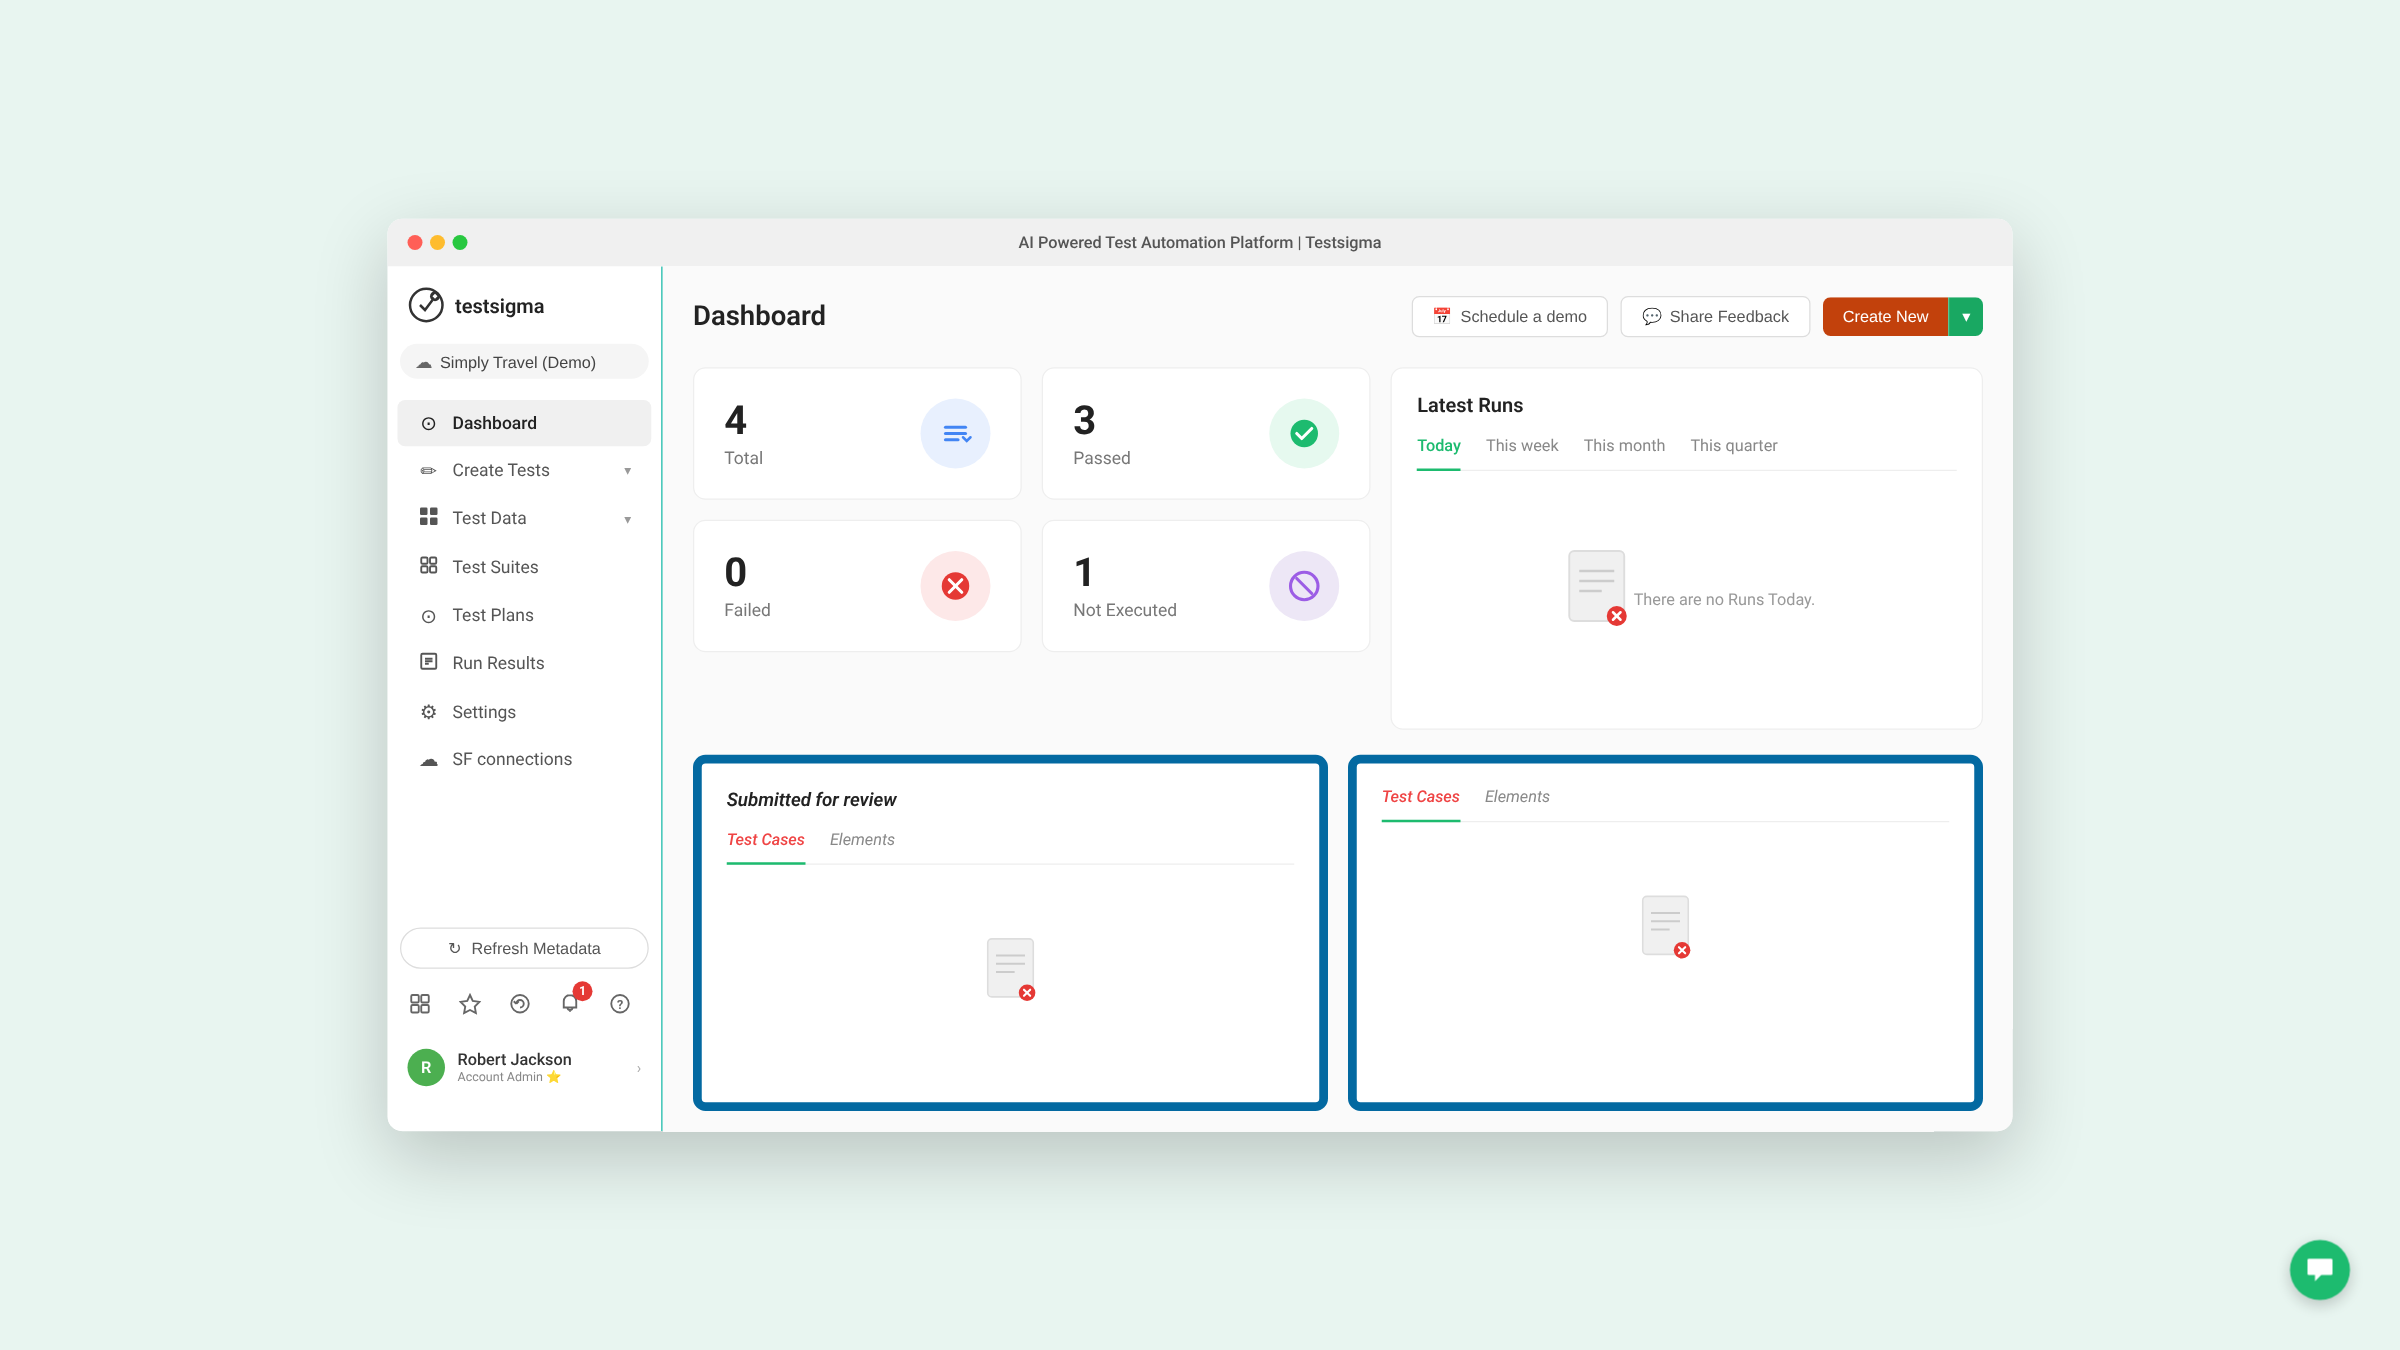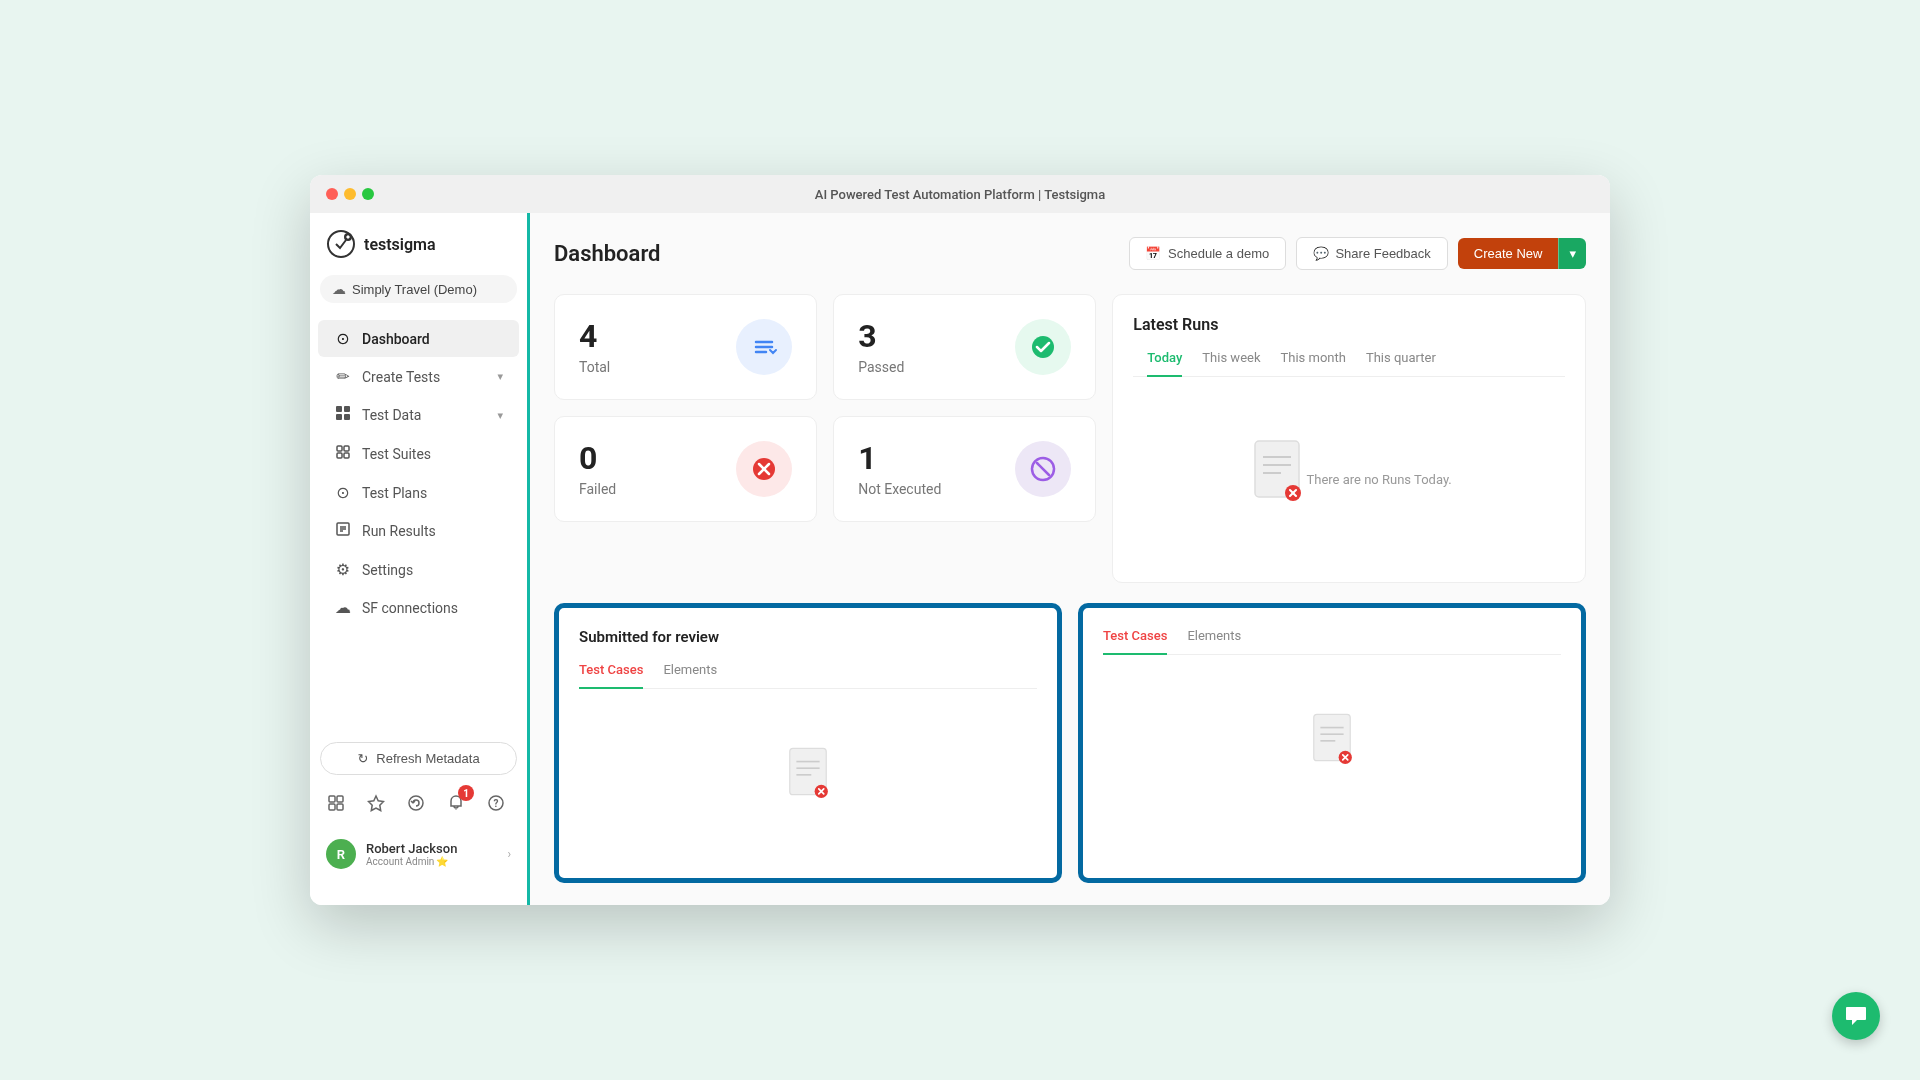--- a/index.html
+++ b/index.html
@@ -53,21 +53,21 @@
     .app-body {
       display: flex;
       flex: 1;
       overflow: hidden;
     }
 
     
     .sidebar {
       width: 220px;
       background: #fff;
-      border-right: 3px solid #14b8a6;
+      border-right: 1px solid #14b8a6;
       display: flex;
       flex-direction: column;
       padding: 16px 0;
       flex-shrink: 0;
     }
     .sidebar-logo {
       display: flex;
       align-items: center;
       gap: 8px;
       padding: 0 16px 16px 16px;
@@ -330,21 +330,20 @@
       color: #888;
       padding-bottom: 10px;
       cursor: pointer;
       border-bottom: 2px solid transparent;
       margin-bottom: -1px;
     }
     .tab.active {
       color: #1dbb6f;
       border-bottom-color: #1dbb6f;
       font-weight: 500;
-      margin-left: 14px;
     }
 
     .empty-state {
       display: flex;
       flex-direction: row;
       align-items: center;
       justify-content: center;
       padding: 40px 20px;
       color: #aaa;
     }
@@ -363,23 +362,24 @@
 
     
     .review-grid {
       display: grid;
       grid-template-columns: 1fr 1fr;
       gap: 16px;
     }
     .review-card {
       background: #fff;
       border-radius: 10px;
-      border: 5px solid #0369a1;
+      border: 7px solid #0369a1;
       padding: 20px;
       min-height: 200px;
+      font-style: italic;
     }
     .review-title {
       font-size: 15px;
       font-weight: 600;
       color: #222;
       margin-bottom: 16px;
     }
     .review-tabs {
       display: flex;
       gap: 20px;

